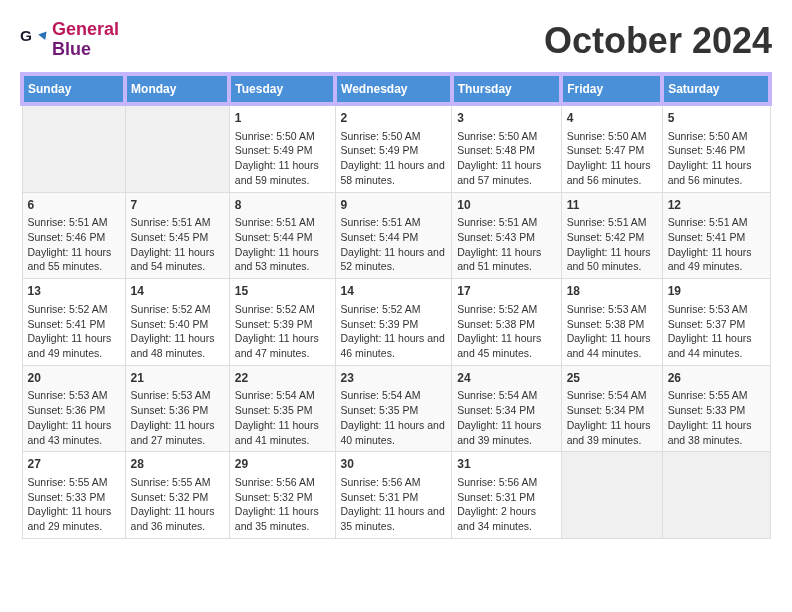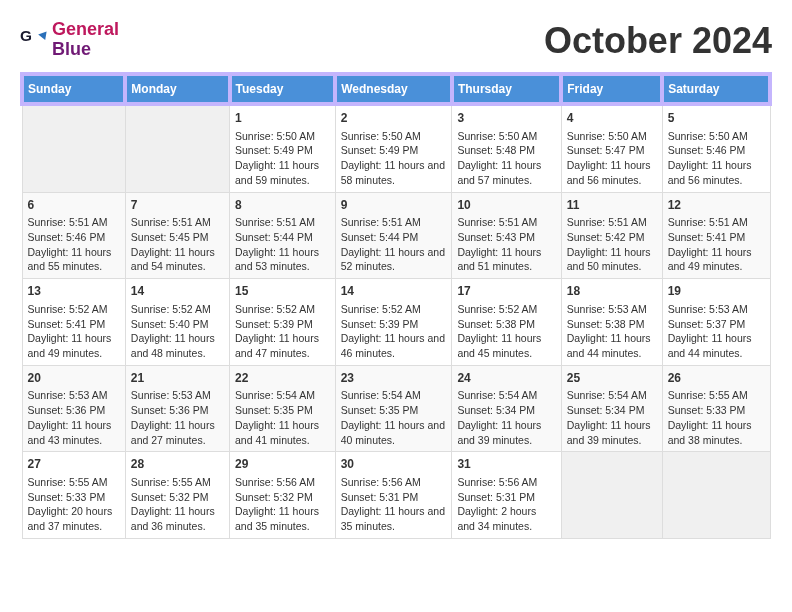--- a/index.html
+++ b/index.html
@@ -149,21 +149,21 @@
       <tr>
         <td><span class="day-num">20</span><span>Sunrise: 5:53 AM</span><br><span>Sunset: 5:36 PM</span><br><span>Daylight: 11 hours and 43 minutes.</span></td>
         <td><span class="day-num">21</span><span>Sunrise: 5:53 AM</span><br><span>Sunset: 5:36 PM</span><br><span>Daylight: 11 hours and 27 minutes.</span></td>
         <td><span class="day-num">22</span><span>Sunrise: 5:54 AM</span><br><span>Sunset: 5:35 PM</span><br><span>Daylight: 11 hours and 41 minutes.</span></td>
         <td><span class="day-num">23</span><span>Sunrise: 5:54 AM</span><br><span>Sunset: 5:35 PM</span><br><span>Daylight: 11 hours and 40 minutes.</span></td>
         <td><span class="day-num">24</span><span>Sunrise: 5:54 AM</span><br><span>Sunset: 5:34 PM</span><br><span>Daylight: 11 hours and 39 minutes.</span></td>
         <td><span class="day-num">25</span><span>Sunrise: 5:54 AM</span><br><span>Sunset: 5:34 PM</span><br><span>Daylight: 11 hours and 39 minutes.</span></td>
         <td><span class="day-num">26</span><span>Sunrise: 5:55 AM</span><br><span>Sunset: 5:33 PM</span><br><span>Daylight: 11 hours and 38 minutes.</span></td>
       </tr>
       <tr>
-        <td><span class="day-num">27</span><span>Sunrise: 5:55 AM</span><br><span>Sunset: 5:33 PM</span><br><span>Daylight: 20 hours and 37 minutes.</span></td>
+        <td><span class="day-num">27</span><span>Sunrise: 5:55 AM</span><br><span>Sunset: 5:33 PM</span><br><span>Daylight: 11 hours and 29 minutes.</span></td>
         <td><span class="day-num">28</span><span>Sunrise: 5:55 AM</span><br><span>Sunset: 5:32 PM</span><br><span>Daylight: 11 hours and 36 minutes.</span></td>
         <td><span class="day-num">29</span><span>Sunrise: 5:56 AM</span><br><span>Sunset: 5:32 PM</span><br><span>Daylight: 11 hours and 35 minutes.</span></td>
         <td><span class="day-num">30</span><span>Sunrise: 5:56 AM</span><br><span>Sunset: 5:31 PM</span><br><span>Daylight: 11 hours and 35 minutes.</span></td>
         <td><span class="day-num">31</span><span>Sunrise: 5:56 AM</span><br><span>Sunset: 5:31 PM</span><br><span>Daylight: 2 hours and 34 minutes.</span></td>
         <td class="empty-cell"></td>
         <td class="empty-cell"></td>
       </tr>
     </tbody>
 </table>
 

